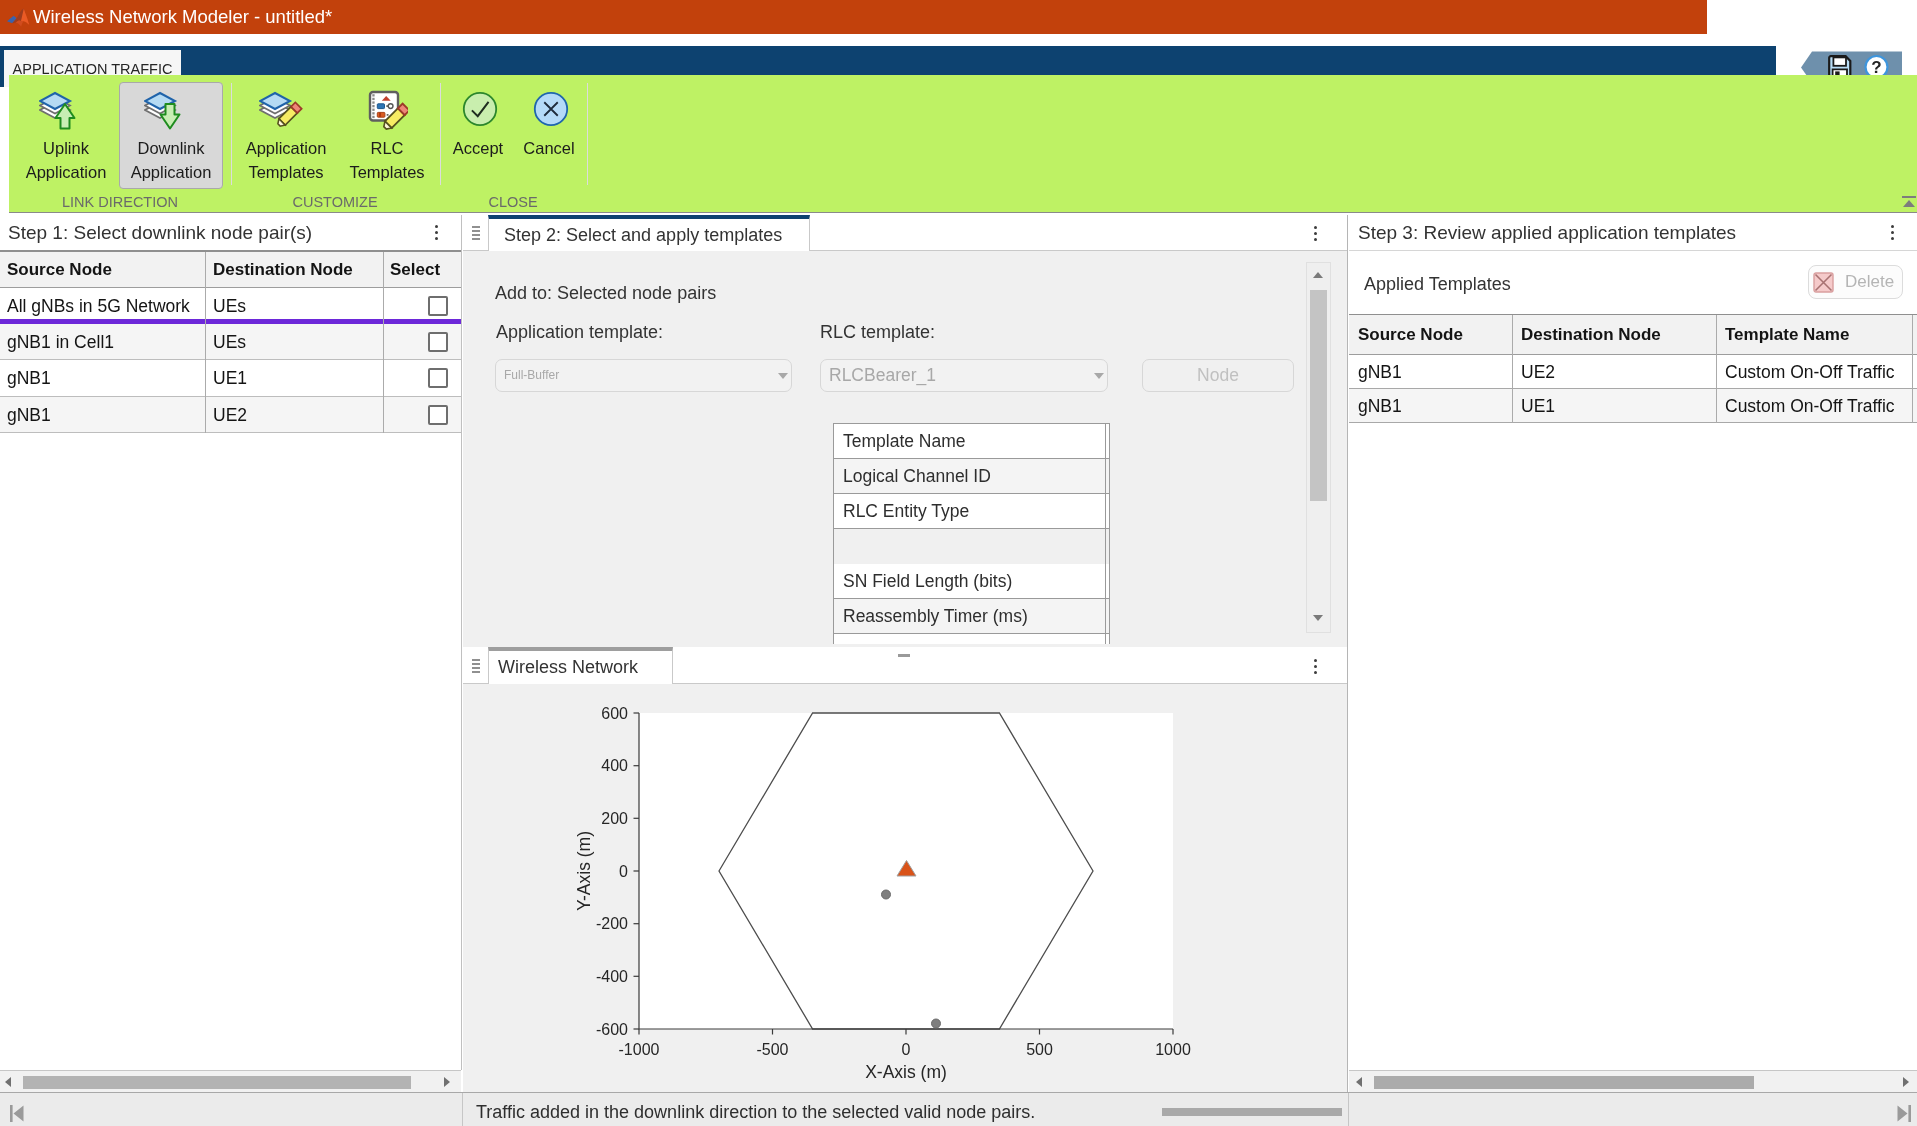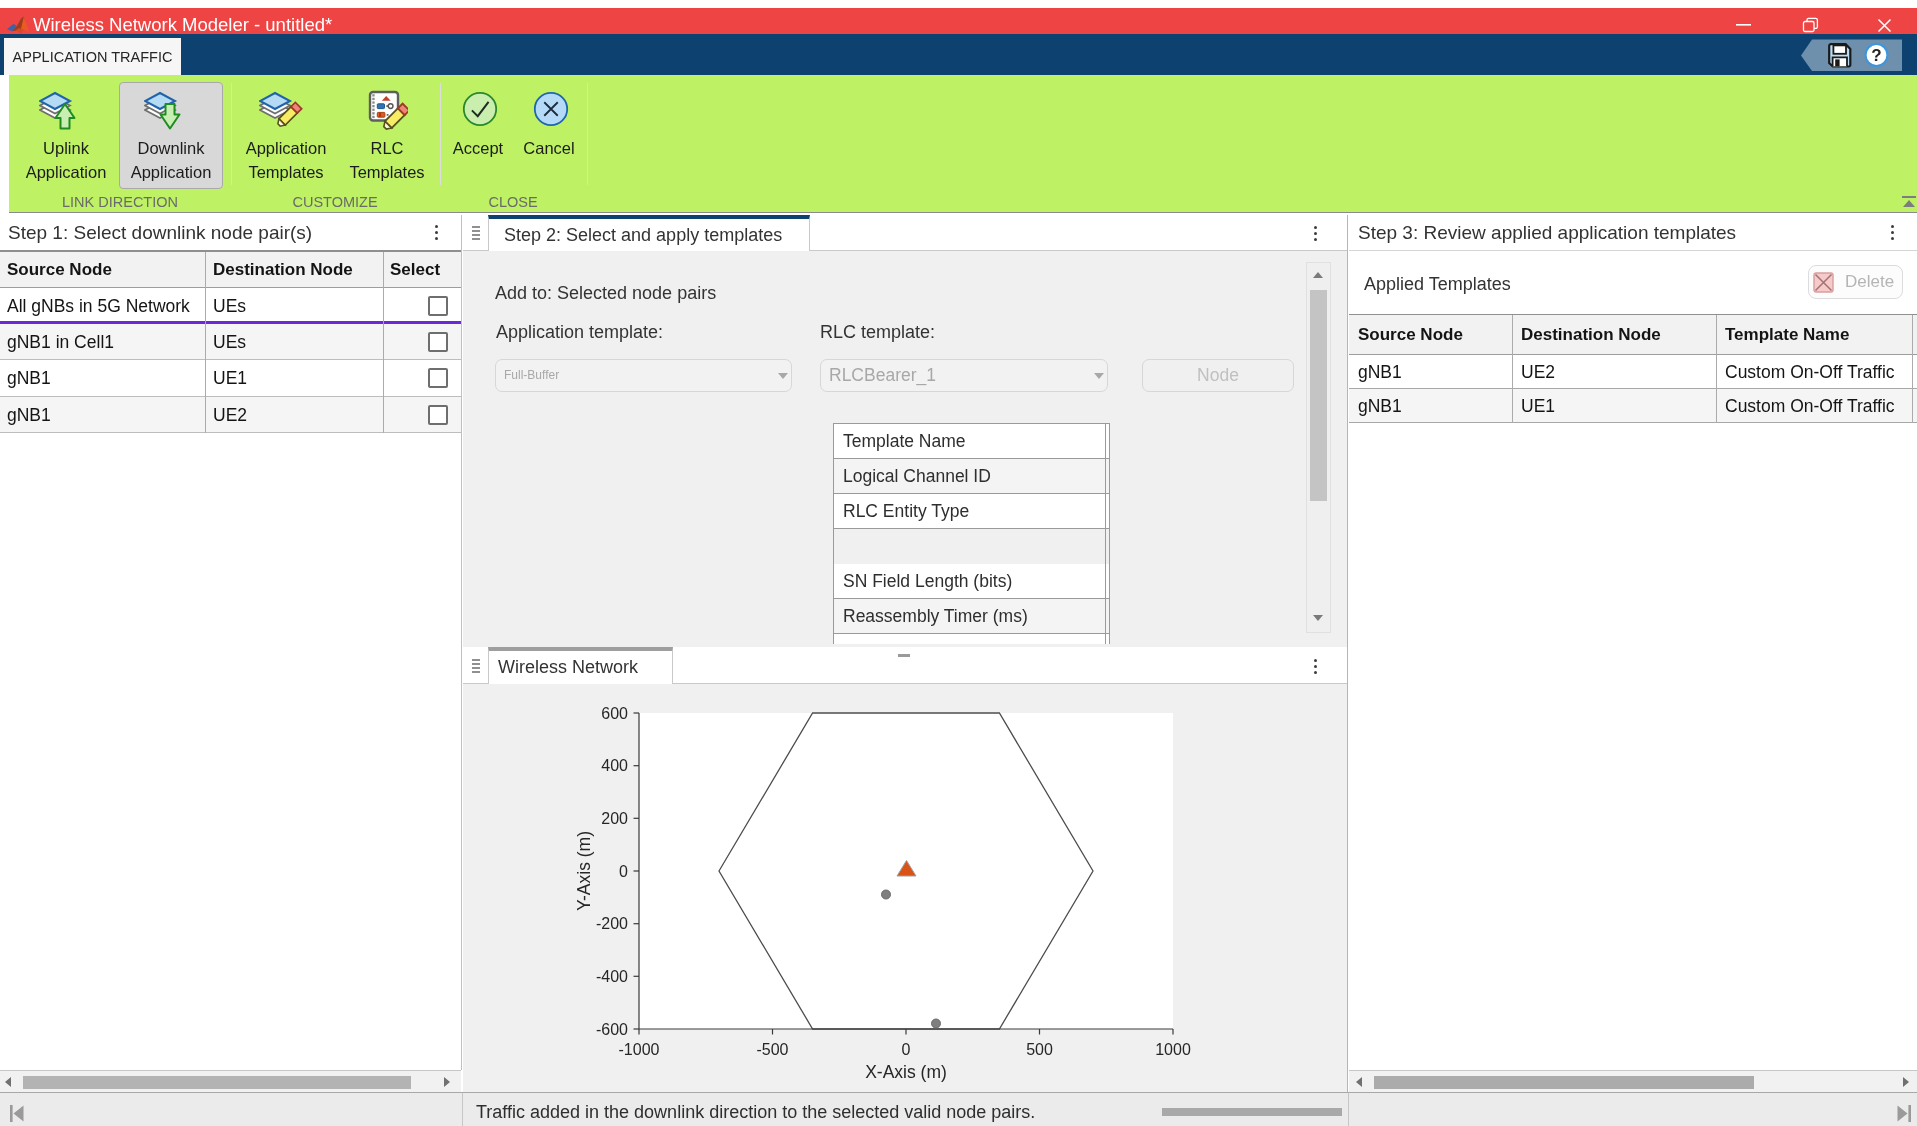--- a/index.html
+++ b/index.html
@@ -13,41 +13,41 @@
 .carL{width:0;height:0;border-top:5px solid transparent;border-bottom:5px solid transparent;border-right:6px solid #707070}
 .carR{width:0;height:0;border-top:5px solid transparent;border-bottom:5px solid transparent;border-left:6px solid #707070}
 .carU{width:0;height:0;border-left:5px solid transparent;border-right:5px solid transparent;border-bottom:6px solid #7a7a7a}
 .carD{width:0;height:0;border-left:5px solid transparent;border-right:5px solid transparent;border-top:6px solid #7a7a7a}
 .hsb{background:#f1f1f1;border-top:1px solid #c6c6c6}
 .thumbH{position:absolute;background:#b3b3b3;height:13px;top:5px}
 </style></head>
 <body>
 <div id="win">
 
-<div class="abs" style="left:0;top:8px;width:1917px;height:34px;background:#ef4444">
+<div class="abs" style="left:0;top:0;width:1707px;height:34px;background:#c2410c">
   <svg class="abs" style="left:6px;top:5px" width="24" height="24" viewBox="0 0 24 24">
     <path d="M1 16.2 L7.6 10.8 L10.7 13.2 L6.2 18.3 Z" fill="#3a63ad"></path>
     <path d="M6.2 18.3 L10.7 13.2 L14 7.5 C14 7.5 14.9 5.8 16.2 4.6 C17 3.9 17.8 3.5 17.8 3.5 L19.4 8.3 L15 16.1 C15 16.1 13.6 15.3 12.3 15.7 C10.8 16.2 9.8 17.6 9.8 17.6 Z" fill="#9e3c1d"></path>
     <path d="M17.8 3.5 C17.8 3.5 19.6 8.5 20.6 11.4 C21.7 14.4 23.3 19.9 23.3 19.9 C23.3 19.9 20.4 17.3 18.3 16.6 C16.6 16 15 16.1 15 16.1 Z" fill="#ea5a25"></path>
     <path d="M9.8 17.6 C9.8 17.6 11.9 18.3 13.2 19.5 C14.4 20.6 15.1 21.8 15.1 21.8 C15.1 21.8 15.6 19.8 16.2 18.5 C16.8 17.1 17.5 16.3 17.5 16.3 C16.6 16 15 16.1 15 16.1 C15 16.1 13.6 15.3 12.3 15.7 C10.8 16.2 9.8 17.6 9.8 17.6 Z" fill="#d14c1e"></path>
   </svg>
   <div class="abs" style="left:33px;top:0;height:34px;line-height:34px;color:#fff;font-size:18.5px">Wireless Network Modeler - untitled*</div>
   <svg class="abs" style="left:1733px;top:9px" width="22" height="14" viewBox="0 0 22 14">
         <rect x="3" y="7" width="15" height="1.6" fill="#fff"></rect>
       </svg>
   <svg class="abs" style="left:1801px;top:8px" width="20" height="18" viewBox="0 0 20 18">
         <rect x="2.5" y="5.5" width="10.5" height="10" rx="1.5" fill="none" stroke="#fff" stroke-width="1.3"></rect>
         <path d="M6 5.5 V4 A1.6 1.6 0 0 1 7.6 2.4 H14.6 A1.8 1.8 0 0 1 16.4 4.2 V10.8 A1.6 1.6 0 0 1 14.8 12.4 H13" fill="none" stroke="#fff" stroke-width="1.3"></path>
       </svg>
   <svg class="abs" style="left:1876px;top:9px" width="17" height="17" viewBox="0 0 17 17">
         <path d="M2.5 2.5 L14.5 14.5 M14.5 2.5 L2.5 14.5" stroke="#fff" stroke-width="1.5"></path>
       </svg>
 </div>
 
-<div class="abs" style="left:0;top:34px;width:1917px;height:41px;background:#0d4270">
+<div class="abs" style="left:0;top:46px;width:1776px;height:41px;background:#0d4270">
   <div class="abs" style="left:4px;top:4px;width:177px;height:37px;background:#f6f6f6;color:#262626;font-size:14.5px;text-align:center;line-height:38px">APPLICATION TRAFFIC</div>
   <svg class="abs" style="left:1798px;top:4px" width="106" height="34" viewBox="0 0 106 34">
     <polygon points="3,17.5 14,1.5 104,1.5 104,33 14,33" fill="#6e90ac"></polygon>
     <g transform="translate(30,5)">
     <path d="M1.2 2.8 A1.6 1.6 0 0 1 2.8 1.2 L17.6 1.2 L22.3 5.9 L22.3 21.9 A1.6 1.6 0 0 1 20.7 23.5 L4.8 23.5 L1.2 20 Z" fill="#b8ddf6" stroke="#1a1a1a" stroke-width="2.2"></path>
     <rect x="5.4" y="2.4" width="12.6" height="8.4" fill="#fff" stroke="#1a1a1a" stroke-width="1.8"></rect>
     <path d="M4.6 23.3 L4.6 14.3 L19 14.3 L19 23.3" fill="#fff" stroke="#1a1a1a" stroke-width="1.8"></path>
     <rect x="7.2" y="16.4" width="4.4" height="6.9" fill="#1a1a1a"></rect>
         </g>
     <circle cx="78.5" cy="17" r="11" fill="#fff" stroke="#3e95dc" stroke-width="2.2"></circle>
@@ -151,21 +151,21 @@
         <i></i>
       </div>
   <div class="abs" style="left:0;top:35px;width:461px;height:183px;border-top:2px solid #8f8f8f">
   <div class="abs" style="left:0;top:0px;width:461px;height:36px;background:#f2f2f2;border-bottom:1px solid #9d9d9d">
     <div class="abs" style="left:7px;top:0;height:36px;line-height:36px;font-size:17px;color:#141414;font-weight:bold;white-space:nowrap">Source Node</div>
     <div class="abs" style="left:213px;top:0;height:36px;line-height:36px;font-size:17px;color:#141414;font-weight:bold;white-space:nowrap">Destination Node</div>
     <div class="abs" style="left:390px;top:0;height:36px;line-height:36px;font-size:17px;color:#141414;font-weight:bold;white-space:nowrap">Select</div>
     <div class="abs" style="left:205px;top:0;width:1px;height:36px;background:#ababab"></div>
     <div class="abs" style="left:383px;top:0;width:1px;height:36px;background:#ababab"></div>
   </div>
-  <div class="abs" style="left:0;top:36px;width:461px;height:36px;background:#ffffff;border-bottom:3px solid #6d28d9">
+  <div class="abs" style="left:0;top:36px;width:461px;height:36px;background:#ffffff;border-bottom:5px solid #6d28d9">
     <div class="abs" style="left:7px;top:0;height:36px;line-height:36px;font-size:17.5px;color:#141414;white-space:nowrap">All gNBs in 5G Network</div>
     <div class="abs" style="left:213px;top:0;height:36px;line-height:36px;font-size:17.5px;color:#141414;white-space:nowrap">UEs</div>
     <div class="abs" style="left:428px;top:8px;width:20px;height:20px;background:#fff;border:2px solid #6e6e6e;border-radius:2px"></div>
     <div class="abs" style="left:205px;top:0;width:1px;height:36px;background:#ababab"></div>
     <div class="abs" style="left:383px;top:0;width:1px;height:36px;background:#ababab"></div>
   </div>
   <div class="abs" style="left:0;top:72px;width:461px;height:36px;background:#f5f5f5;border-bottom:1px solid #bdbdbd">
     <div class="abs" style="left:7px;top:0;height:36px;line-height:36px;font-size:17.5px;color:#141414;white-space:nowrap">gNB1 in Cell1</div>
     <div class="abs" style="left:213px;top:0;height:36px;line-height:36px;font-size:17.5px;color:#141414;white-space:nowrap">UEs</div>
     <div class="abs" style="left:428px;top:8px;width:20px;height:20px;background:#fff;border:2px solid #6e6e6e;border-radius:2px"></div>

